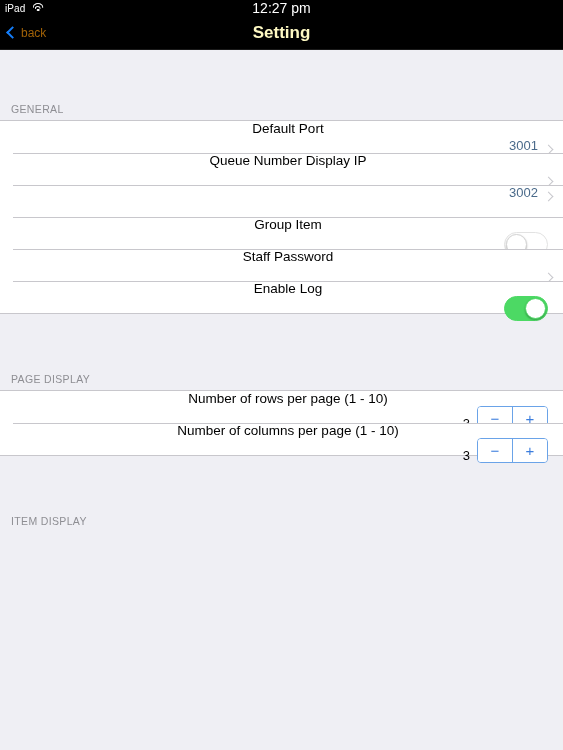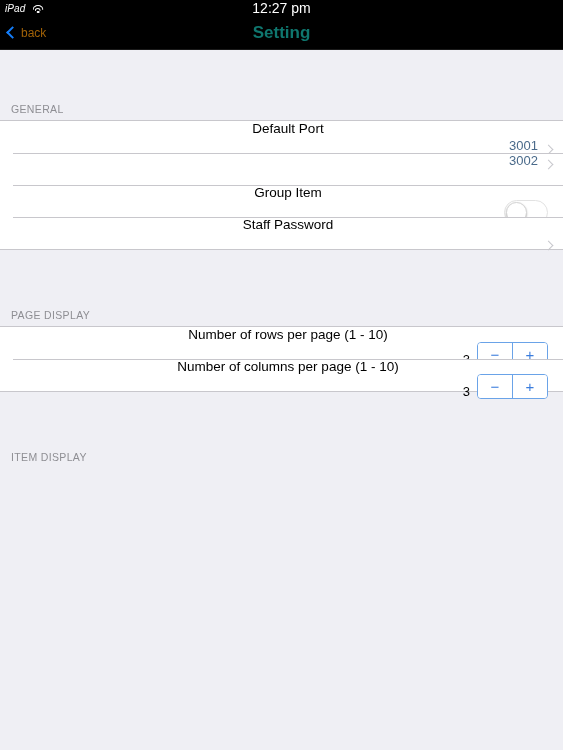--- a/index.html
+++ b/index.html
@@ -10,21 +10,21 @@
     overflow:hidden;
     -webkit-font-smoothing:antialiased;
   }
 
   
   .statusbar{
     height:16px; background:#000; color:#fff;
     display:flex; align-items:center;
     font-size:10px; position:relative;
   }
-  .sb-left{ display:flex; align-items:flex-end; gap:7px; padding-left:5px;font-style:italic; }
+  .sb-left{ display:flex; align-items:flex-start; gap:7px; padding-left:5px; }
   .sb-device{ font-size:10px; letter-spacing:0.1px; }
   .wifi-icon{ display:inline-block; width:11px; height:9px; position:relative; }
   .wifi-icon i{
     position:absolute; left:50%; transform:translateX(-50%);
     border:1.1px solid #fff; border-bottom:none; border-radius:50% 50% 0 0 / 100% 100% 0 0;
   }
   .wifi-icon i:nth-child(1){ width:11px; height:5px; top:0.5px; }
   .wifi-icon i:nth-child(2){ width:6.5px; height:3px; top:3px; }
   .wifi-icon i:nth-child(3){
     width:2.6px; height:2.6px; top:6px; border-radius:50%;
@@ -62,21 +62,21 @@
     padding-left:8px; cursor:pointer;
   }
   .back-chevron{
     width:9px; height:9px; border-left:2.6px solid #147efb;
     border-bottom:2.6px solid #147efb; transform:rotate(45deg);
     margin-right:1px;
   }
   .back-label{ color:#a16207; font-size:12px; }
   .nav-title{
     position:absolute; left:0; right:0; text-align:center;
-    color:#0f766e; font-size:17px; font-weight:bold; pointer-events:none;
+    color:#fef9c3; font-size:17px; font-weight:bold; pointer-events:none;
   }
 
   
   .content{ height:700px; background:#efeff4; overflow:hidden; }
 
   .section-header{
     height:40px; display:flex; align-items:flex-end;
     padding:0 0 5px 11px; color:#8e8e93;
     font-size:10.5px; letter-spacing:0.35px;margin-top:30px;
   }
@@ -187,20 +187,27 @@
   <div class="group">
 
     <div class="row">
       <span class="row-label">Default Port</span>
       <span class="row-right">
         <span class="row-value">3001</span>
         <span class="chevron"></span>
       </span>
     </div>
 
+    <div class="row">
+      <span class="row-label">Queue Number Display IP</span>
+      <span class="row-right">
+        <span class="row-value"></span>
+        <span class="chevron"></span>
+      </span>
+    </div>
 
     <div class="row">
       <span class="row-right">
         <span class="row-value">3002</span>
         <span class="chevron"></span>
       </span>
     </div>
 
 
     <div class="row">
@@ -213,20 +220,28 @@
     </div>
 
     <div class="row">
       <span class="row-label">Staff Password</span>
       <span class="row-right">
         <span class="row-value"></span>
         <span class="chevron"></span>
       </span>
     </div>
 
+    <div class="row">
+      <span class="row-label">Enable Log</span>
+      <span class="row-right">
+        <span class="toggle on">
+            <span class="knob"></span>
+          </span>
+      </span>
+    </div>
 
   </div>
 
   <div class="section-header tall">PAGE DISPLAY</div>
 
   <div class="group">
 
     <div class="row">
       <span class="row-label">Number of rows per page (1 - 10)</span>
       <span class="row-right">

